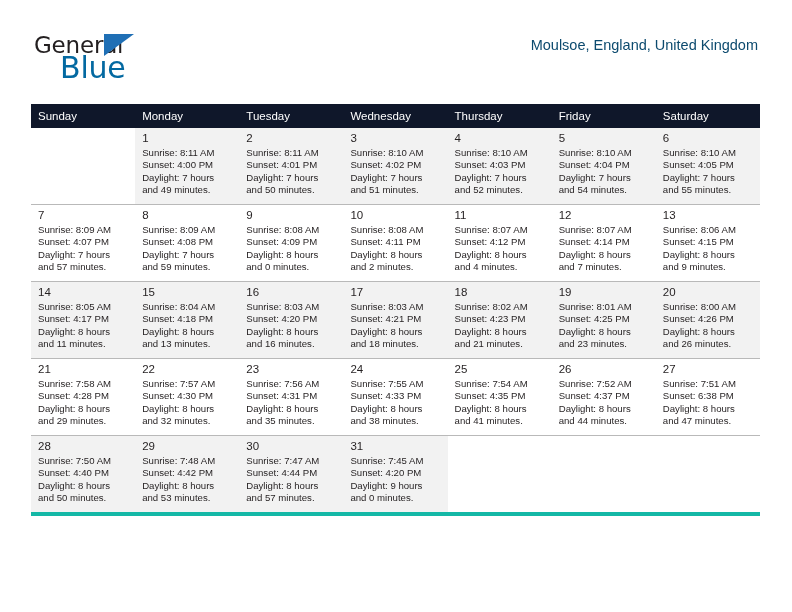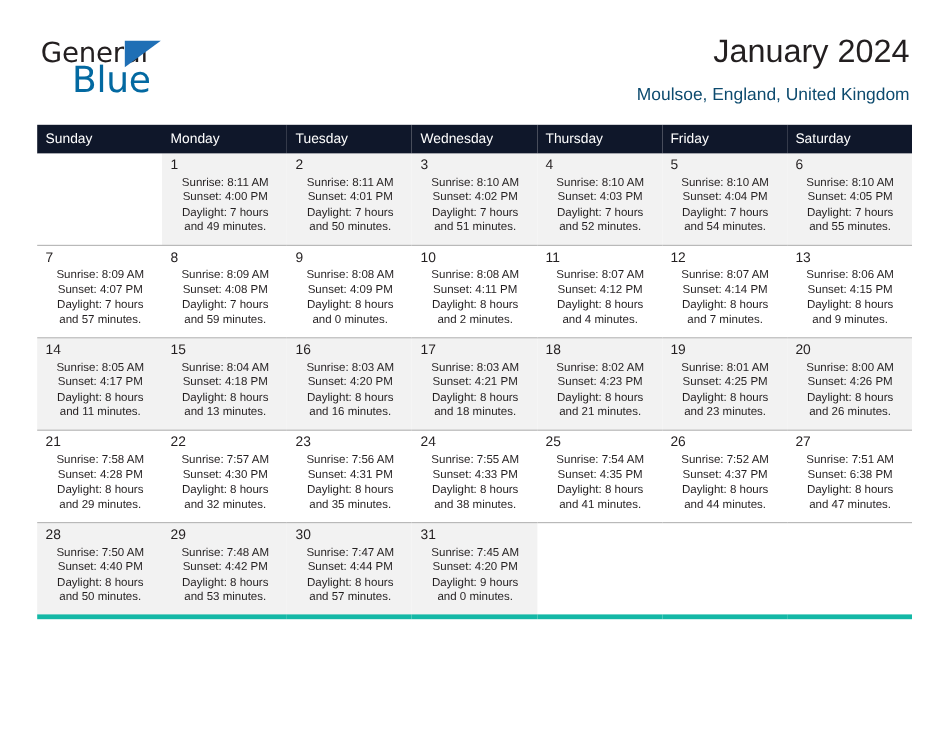--- a/index.html
+++ b/index.html
@@ -125,21 +125,20 @@
   .daynum {
     font-size: 11.5px;
     color: #231f20;
     line-height: 14px;
     margin-bottom: 2px;
   }
   .info {
     font-size: 9.6px;
     color: #231f20;
     line-height: 12.4px;
-    text-align: center;
   }
   .info div { white-space: nowrap; }
 
   
   tr.wk-sep td { border-top: 1px solid #b9b9b9; }
   tr.wk-first td { border-top: none; }
   .calendar tbody tr:last-child td { border-bottom: 4px solid #14b8a6; }
 </style>
 </head>
 <body>
@@ -148,21 +147,20 @@
 
   <div class="header">
 
     <div class="logo">
       <span class="logo-general">General</span>
       <span class="logo-tri"></span>
       <span class="logo-blue">Blue</span>
     </div>
 
     <div class="title-block">
-      <div class="cal-title">January 2024</div>
       <div class="cal-subtitle">Moulsoe, England, United Kingdom</div>
     </div>
 
   </div>
 
   <table class="calendar">
     <thead>
       <tr>
         <th>Sunday</th>
         <th>Monday</th>

